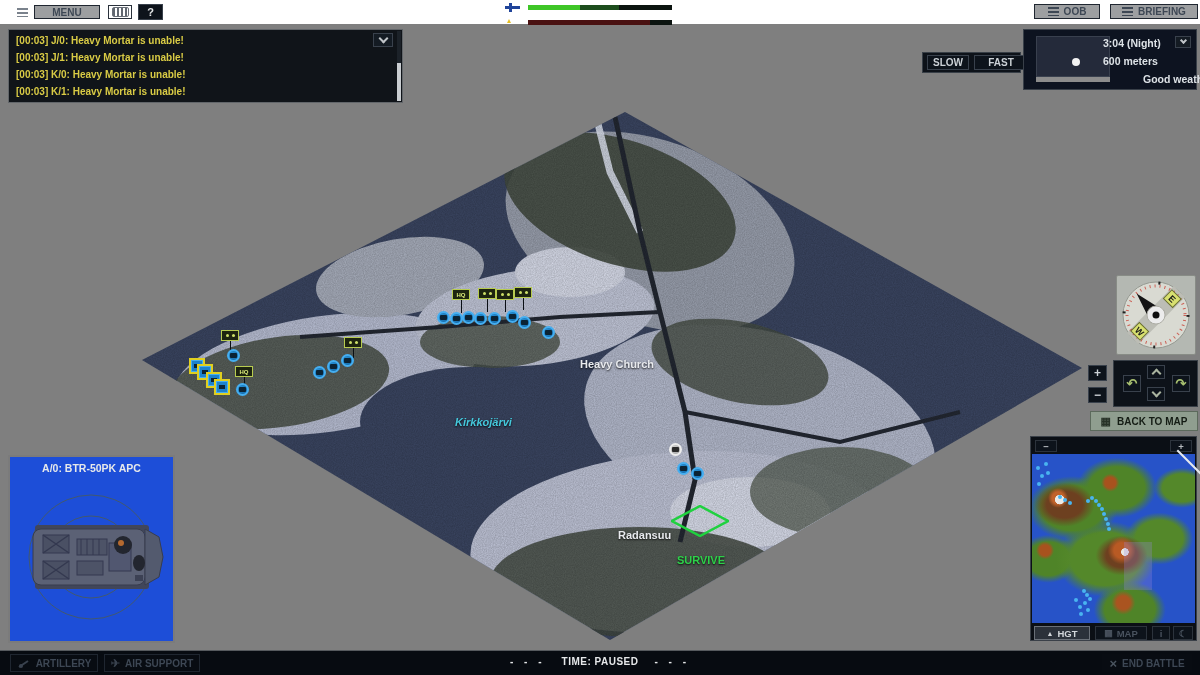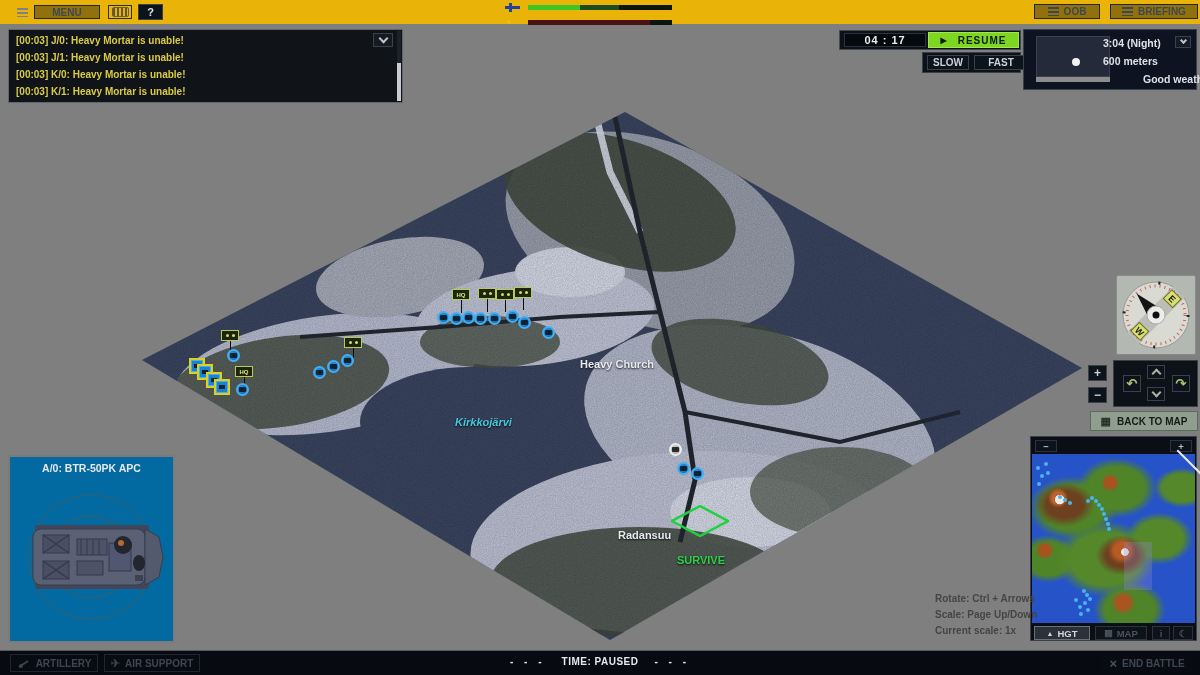--- a/index.html
+++ b/index.html
@@ -1,21 +1,21 @@
 <!DOCTYPE html>
 <html><head>
 <meta charset="utf-8">
 <style>
   * { margin:0; padding:0; box-sizing:border-box; }
   html,body { width:1200px; height:675px; background:#7f7f7f; font-family:"Liberation Sans", sans-serif; }
   #stage { position:relative; width:1200px; height:675px; overflow:hidden; background:#7f7f7f; }
   .abs { position:absolute; }
 
   
-  .topbar { left:0; top:0; width:1200px; height:24px; background:#eab308; }
+  .topbar { left:0; top:0; width:1200px; height:24px; background:#ffffff; }
   .bottombar { left:0; top:650px; width:1200px; height:25px; background:#070b11; border-top:1px solid #565a5e; }
   .btn { display:flex; align-items:center; justify-content:center; gap:5px; background:#0d131b; border:1px solid #39414c; color:#ccd1d6; font-size:10px; font-weight:700; cursor:default; }
   .dim { color:#3d4754 !important; border-color:#1f2630 !important; background:rgba(10,14,20,.4) !important; }
   .lines-icon { width:11px; height:9px; background:repeating-linear-gradient(#7a828c 0 2px, transparent 2px 4px); }
   .lines-icon.dim-i { background:repeating-linear-gradient(#3d4754 0 2px, transparent 2px 4px); }
   .kbd-icon { width:17px; height:10px; border:1px solid #434b56; border-radius:2px; background:repeating-linear-gradient(90deg,#39414c 0 2px, transparent 2px 4px); opacity:.8; }
 
   
   .flag { width:15px; height:9px; position:relative; }
   .flag-fin { background:#e8eef2; }
@@ -91,21 +91,21 @@
     box-shadow: 4px 8px 0 #49b4f0, 1px 16px 0 #49b4f0, 8px -4px 0 #49b4f0, 10px 5px 0 #49b4f0,
       58px 33px 0 #49b4f0, 61px 37px 0 #49b4f0, 64px 41px 0 #49b4f0, 66px 46px 0 #49b4f0,
       68px 51px 0 #49b4f0, 70px 56px 0 #49b4f0, 71px 61px 0 #49b4f0, 54px 30px 0 #49b4f0,
       50px 33px 0 #49b4f0, 27px 32px 0 #49b4f0, 32px 35px 0 #49b4f0, 22px 29px 0 #49b4f0,
       46px 123px 0 #49b4f0, 49px 127px 0 #49b4f0, 52px 131px 0 #49b4f0, 47px 135px 0 #49b4f0,
       42px 139px 0 #49b4f0, 38px 132px 0 #49b4f0, 50px 142px 0 #49b4f0, 43px 146px 0 #49b4f0; }
   .mm-btn { position:absolute; display:flex; align-items:center; justify-content:center; gap:4px; background:#0d131b; border:1px solid #2c333c; color:#49525e; font-size:9.5px; font-weight:700; }
   .mm-btn.active { border-color:#6a7078; color:#d2d6da; background:#2b313a; }
 
   
-  .unitpanel { left:8px; top:455px; width:167px; height:188px; background:#0369a1; border:2px solid #7b7b7b; }
+  .unitpanel { left:8px; top:455px; width:167px; height:188px; background:#1d4ed8; border:2px solid #7b7b7b; }
   .unit-title { position:absolute; top:5px; width:100%; text-align:center; color:#e6e8ea; font-size:10.5px; font-weight:700; }
 
   
   .help { left:935px; top:591px; color:#454545; font-size:10px; font-weight:700; line-height:16px; white-space:nowrap; }
 
   .timepause { color:#e6e8ea; font-size:10px; font-weight:700; letter-spacing:.5px; }
   .dashes { color:#e6e8ea; font-size:10px; font-weight:700; letter-spacing:4px; }
 </style>
 </head>
 <body>
@@ -246,29 +246,20 @@
     <div class="log-line" style="top:39px;text-align:center;">[00:03] K/0: Heavy Mortar is unable!</div>
     <div class="log-line" style="top:56px;">[00:03] K/1: Heavy Mortar is unable!</div>
     <div class="abs btn" style="right:9px; top:3px; width:20px; height:14px; background:#141b23;">
         <span class="chev"></span>
       </div>
     <div class="log-scroll">
         <div class="log-thumb" style="top:32px; height:38px;"></div>
       </div>
   </div>
 
-  <div class="abs panel" style="left:839px; top:30px; width:182px; height:20px; background:#0d1219; border:1px solid #434a52;">
-    <div class="abs timer-box" style="left:4px; top:2px; width:82px; height:14px;">
-        <span>04 : 17</span>
-      </div>
-    <div class="abs resume" style="left:88px; top:1px; width:91px; height:16px;">
-      <span style="font-size:8px;">▶</span>
-      <span>RESUME</span>
-    </div>
-  </div>
   <div class="abs panel" style="left:922px; top:52px; width:99px; height:21px; background:#0d1219; border:1px solid #383f47;">
     <div class="abs btn" style="left:4px; top:2px; width:42px; height:15px;">
         <span>SLOW</span>
       </div>
     <div class="abs btn" style="left:51px; top:2px; width:54px; height:15px;">
         <span>FAST</span>
       </div>
   </div>
 
   <div class="abs clockpanel">
@@ -374,25 +365,20 @@
         <rect x="66" y="84" width="26" height="14" fill="#4d5367" stroke="#343950"></rect>
         <rect x="98" y="66" width="22" height="28" fill="#515770" stroke="#343950"></rect>
         <circle cx="112" cy="68" r="9" fill="#23262f"></circle>
         <circle cx="110" cy="66" r="3" fill="#b56a30"></circle>
         <ellipse cx="128" cy="86" rx="6" ry="8" fill="#23262f"></ellipse>
         <rect x="124" y="98" width="8" height="6" fill="#3c4154"></rect>
       </g>
     </svg>
   </div>
 
-  <div class="abs help">
-    <div>Rotate: Ctrl + Arrows</div>
-    <div>Scale: Page Up/Down</div>
-    <div>Current scale: 1x</div>
-  </div>
 
   <div class="abs bottombar">
     <div class="abs btn dim" style="left:10px; top:3px; width:88px; height:18px;">
       <svg width="14" height="10">
           <path d="M2,9 L11,3" stroke="#39424e" stroke-width="2"></path>
           <circle cx="4" cy="8" r="2" fill="#39424e"></circle>
         </svg>
       <span>ARTILLERY</span>
     </div>
     <div class="abs btn dim" style="left:104px; top:3px; width:96px; height:18px;">

